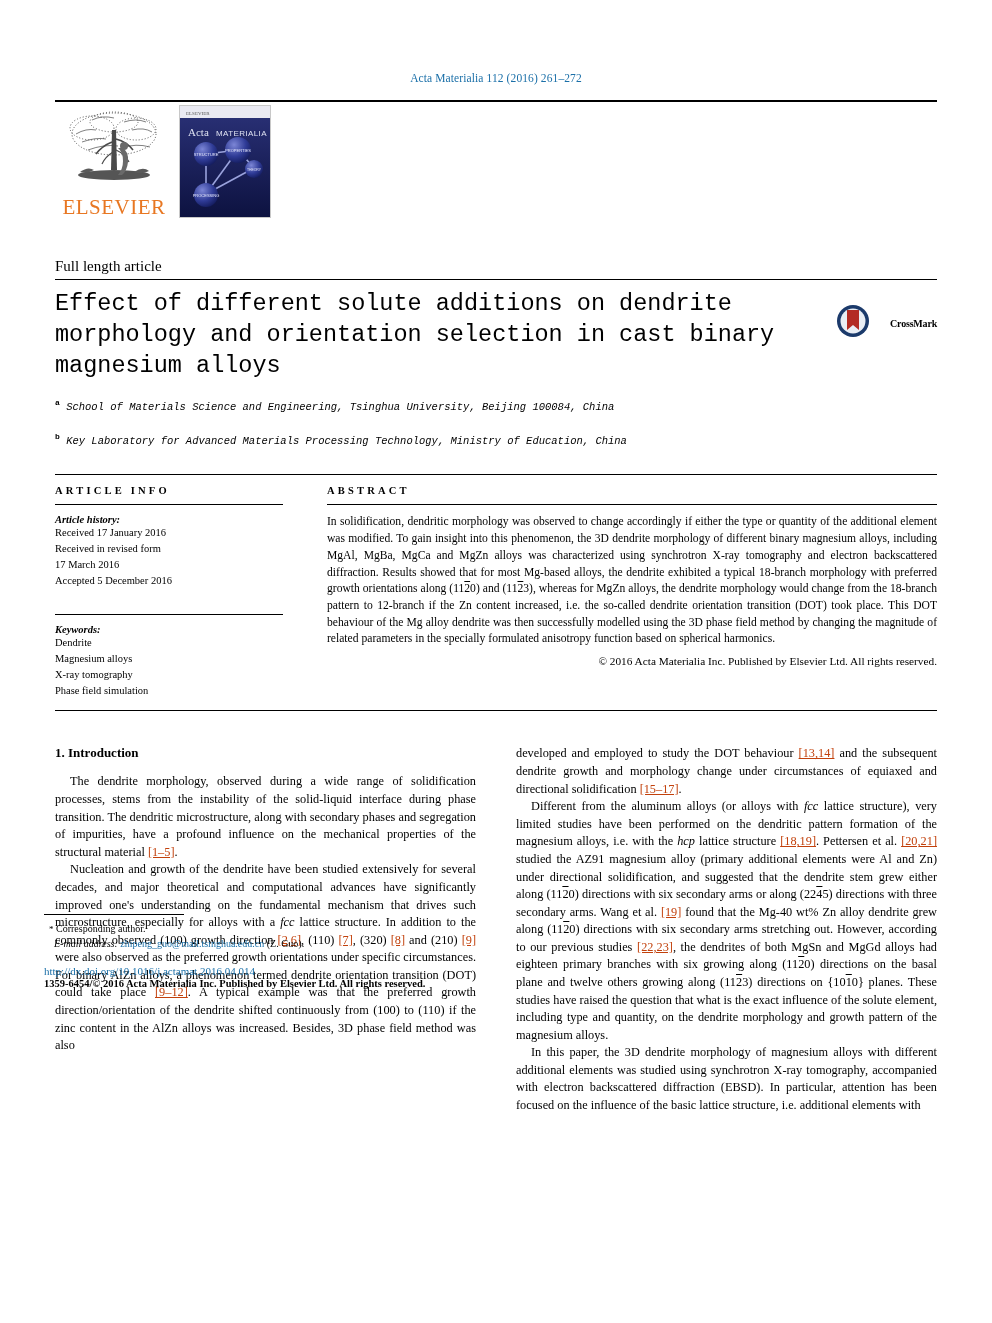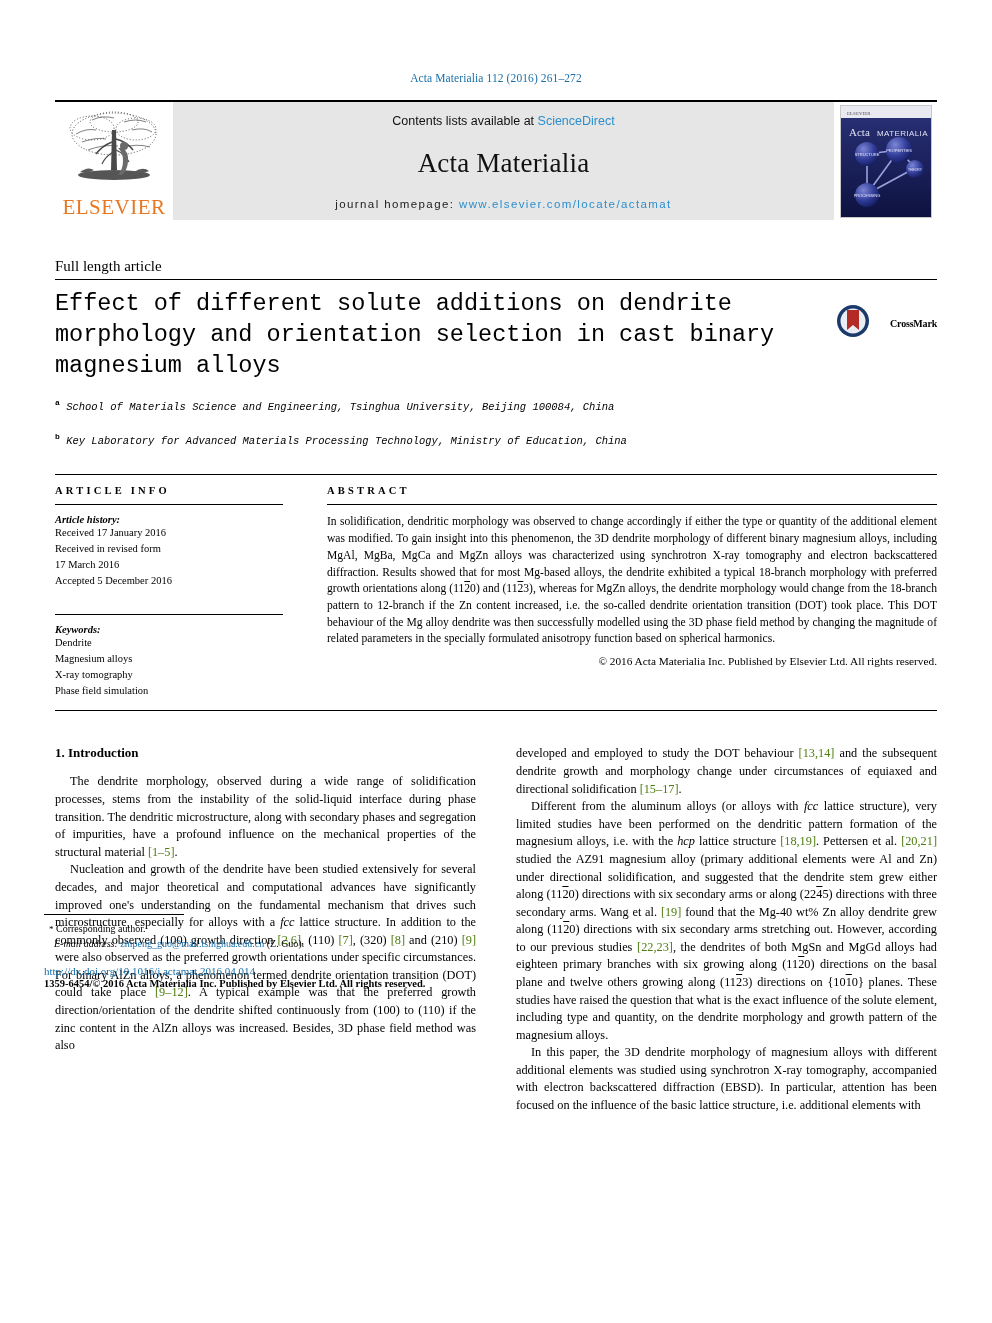--- a/index.html
+++ b/index.html
@@ -139,21 +139,21 @@
   .bcol { flex:1 1 0; }
   h2.sec-title {
     font-family:"Liberation Serif", serif;
     font-weight:bold; font-size:13px; margin:0 0 12px 0;
   }
   p.body-p {
     margin:0; font-size:12.3px; line-height:1.43;
     text-align:justify; text-indent:15px;
   }
   p.body-p.cont { text-indent:0; }
-  .ref { color:#4d7c0f; }
+  .ref { color:#c2410c;text-decoration:underline; }
   .ovl { text-decoration:overline; }
 
   
   .footnote-area { position:absolute; left:44px; bottom:46px; width:412px; }
   .footnote-rule { border-top:1px solid #000; width:140px; margin-bottom:6px; }
   .fn-line { font-size:10px; line-height:1.5; }
   .fn-line .star { font-size:9px; }
   .fn-italic { font-style:italic; }
   .fn-mail { color:#1a6fa8; }
   .doi-line { color:#1a6fa8; font-size:11px; margin-top:14px; }
@@ -196,29 +196,20 @@
               <path d="M60 40 q7 3 6 14 q-1 9 -6 13 l-4 0 q5 -6 5 -14 q0 -9 -5 -13 Z" fill="#6a6a6a"></path>
               <circle cx="62" cy="38" r="4" fill="#6a6a6a"></circle>
               <path d="M18 64 q8 -6 14 -2 q-7 4 -14 2Z" fill="#5a5a5a"></path>
               <path d="M72 64 q9 -6 15 -1 q-8 4 -15 1Z" fill="#5a5a5a"></path>
             </g>
           </svg>
         </span>
         <div class="elsevier-word">ELSEVIER</div>
       </div>
 
-      <div class="journal-band">
-        <div class="contents-line">
-          <span>Contents lists available at </span><span class="sciencedirect-link">ScienceDirect</span>
-        </div>
-        <div class="journal-title">Acta Materialia</div>
-        <div class="homepage-line">
-          <span>journal homepage: </span><span class="homepage-url">www.elsevier.com/locate/actamat</span>
-        </div>
-      </div>
 
       <div class="cover-thumb">
         <div class="cover-inner">
           <svg width="90" height="111" viewBox="0 0 90 111" aria-hidden="true">
             <defs>
               <radialGradient id="sph" cx="35%" cy="30%" r="75%">
                 <stop offset="0%" stop-color="#7c86d6"></stop>
                 <stop offset="60%" stop-color="#2f3b96"></stop>
                 <stop offset="100%" stop-color="#141c5e"></stop>
               </radialGradient>

